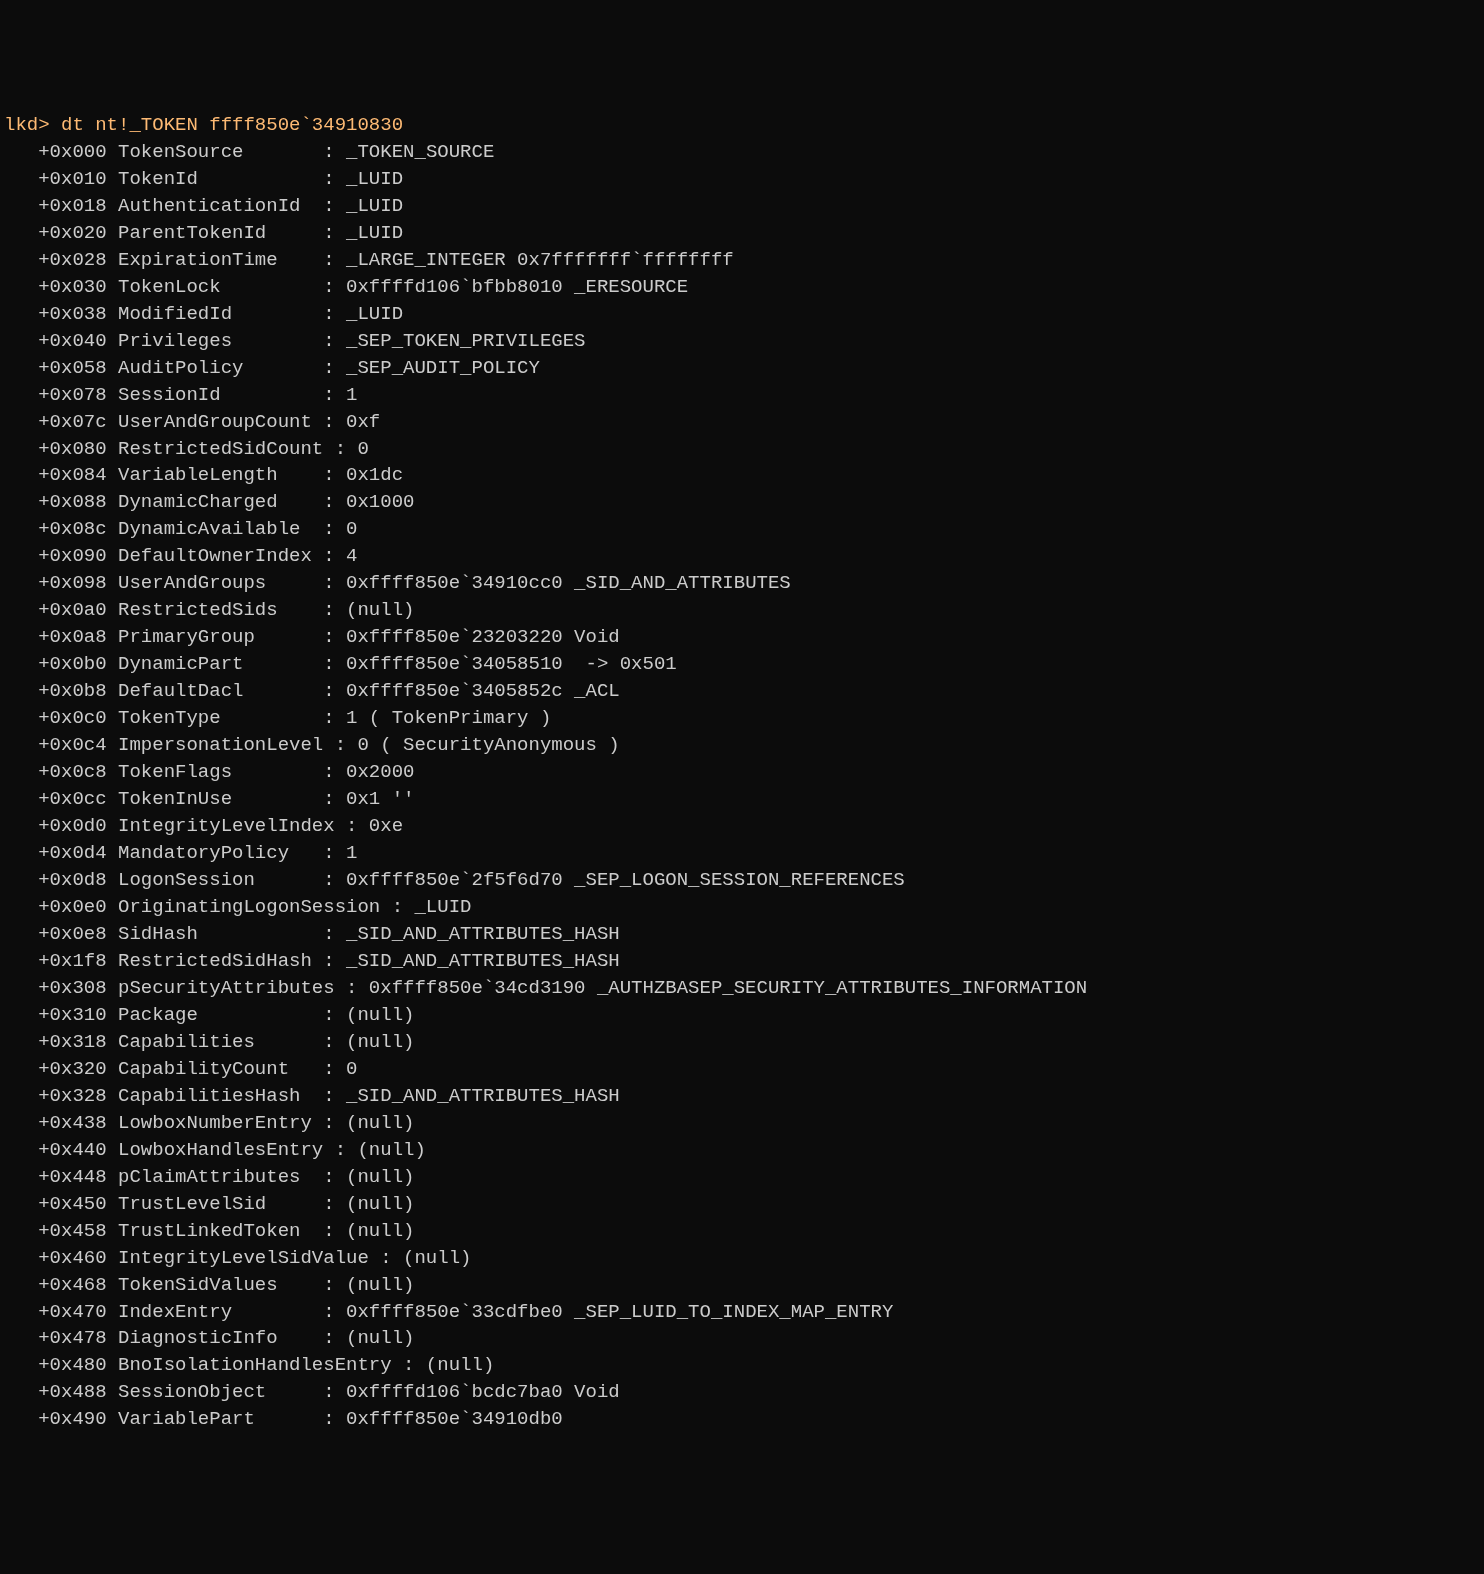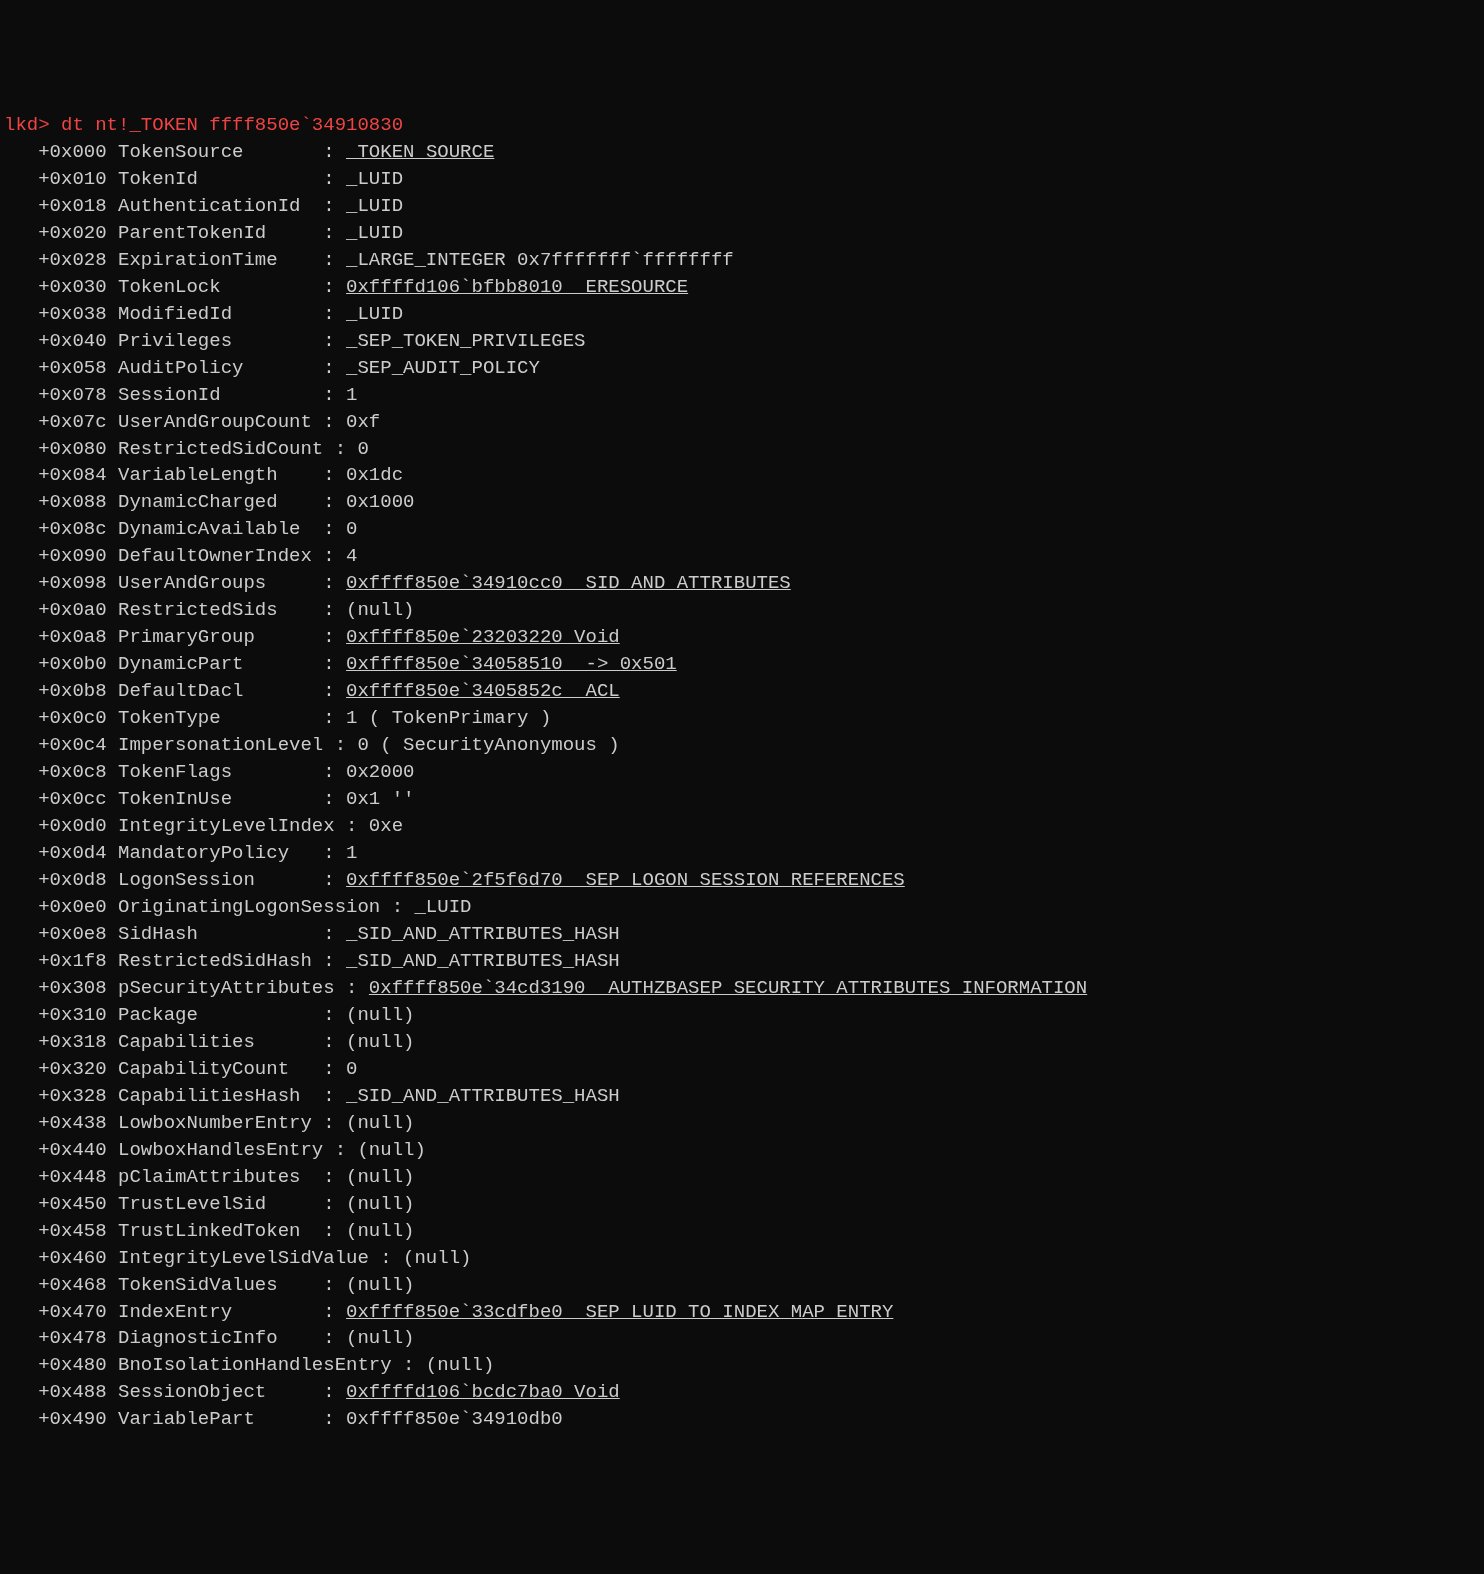--- a/index.html
+++ b/index.html
@@ -7,24 +7,23 @@
       padding: 4px;
       background-color: #0c0c0c;
       color: #cccccc;
       font-family: Consolas, 'Courier New', monospace;
       font-size: 19px;
       line-height: 1.42;
       white-space: pre;
       overflow-x: auto;
     }
     .prompt-line {
-      color: #ef4444;
+      color: #fdba74;
     }
     .link {
-      text-decoration: underline;
       color: #cccccc;
       text-align: center;
     }
   </style>
 </head>
 <body>
 
 
 
 <div><span class="prompt-line">lkd&gt; dt nt!_TOKEN ffff850e`34910830</span>

